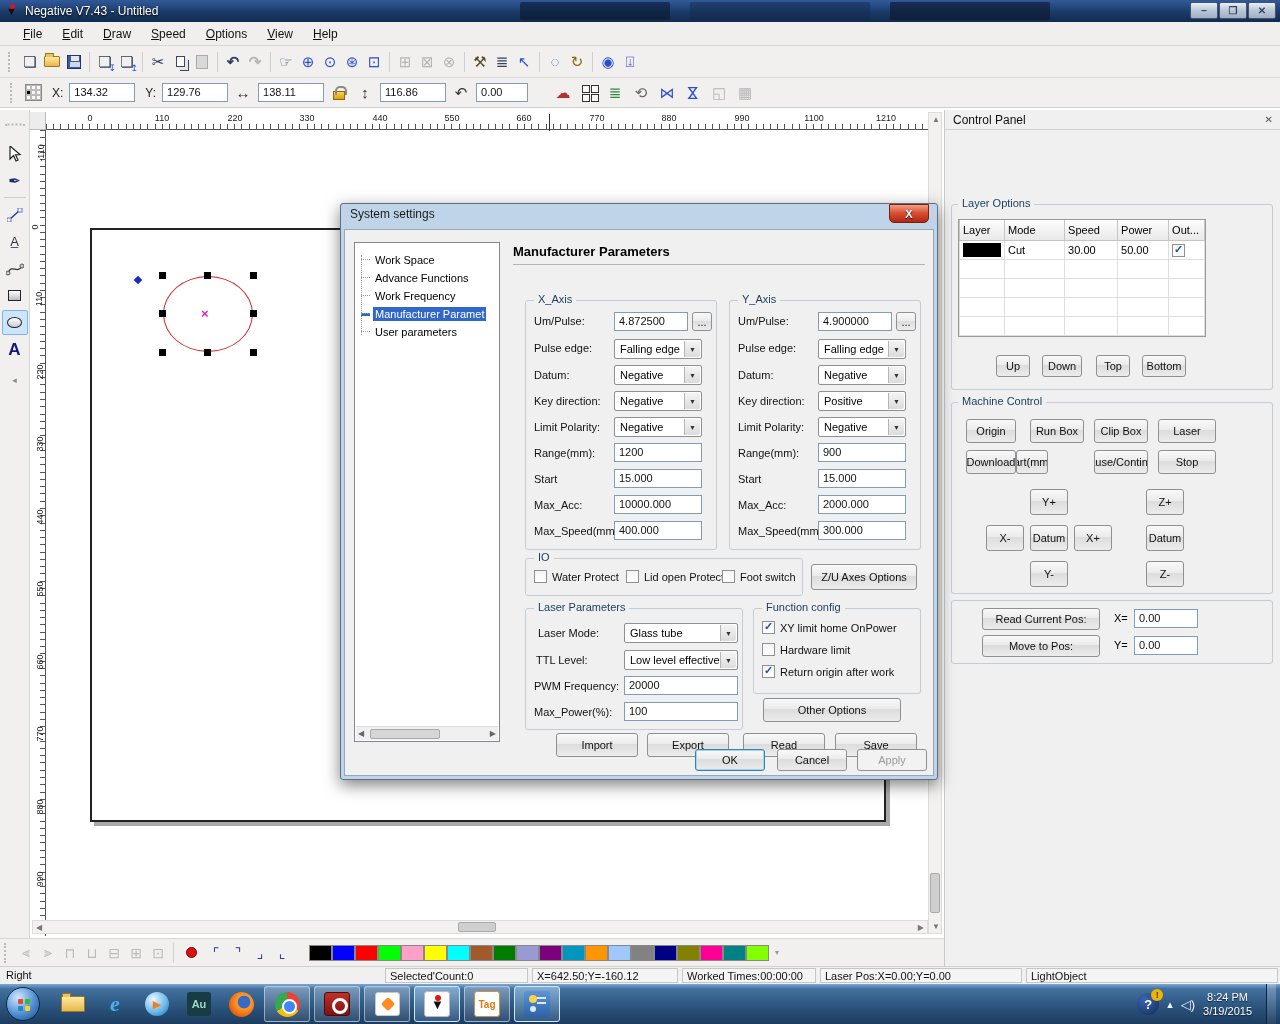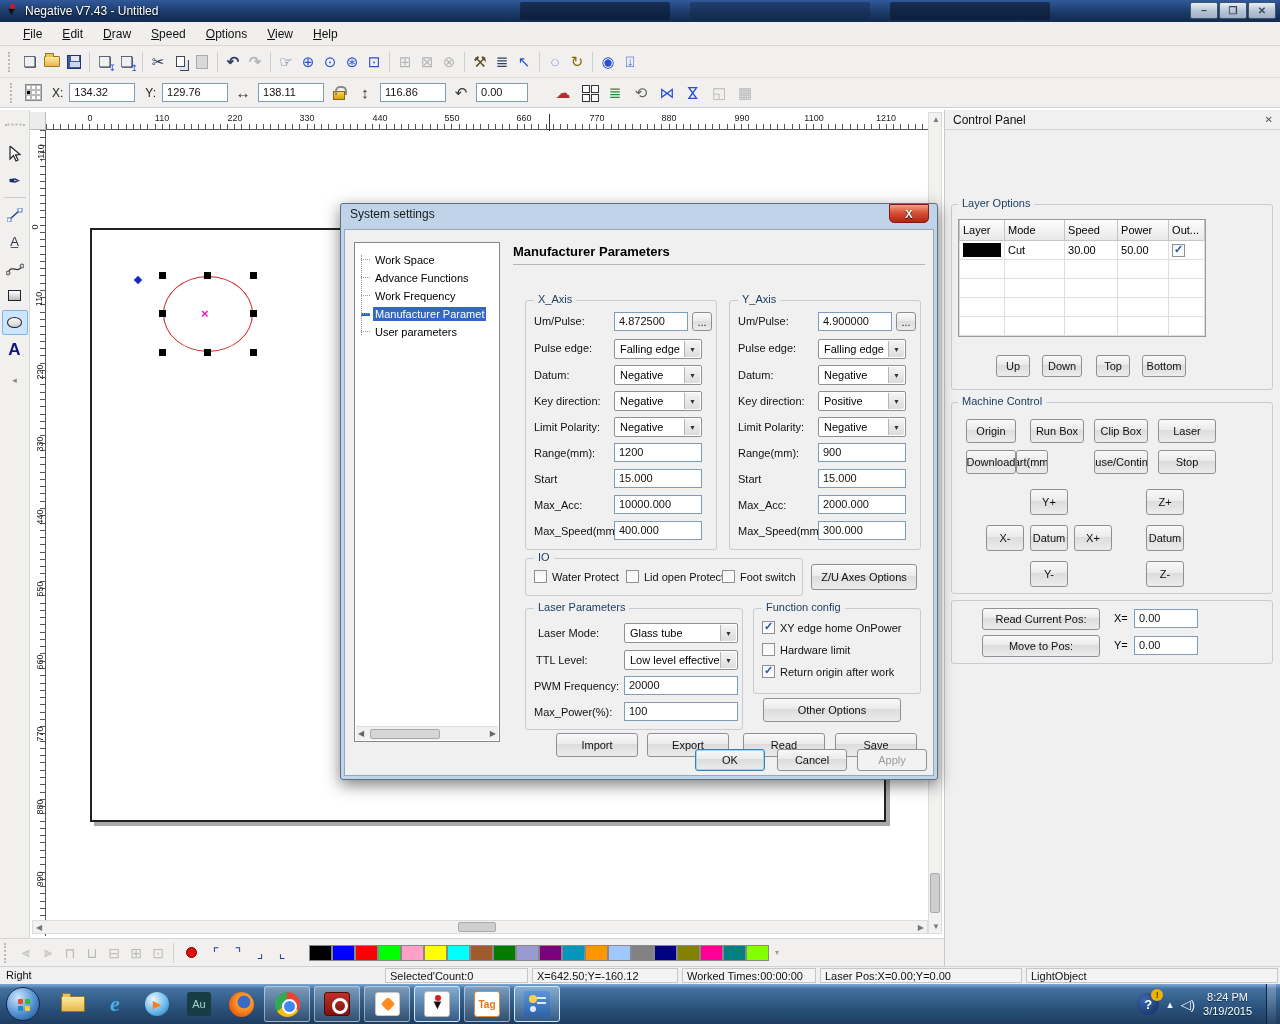--- a/index.html
+++ b/index.html
@@ -116,21 +116,21 @@
 .seg{position:absolute;top:1px;height:15px;border:1px solid #c6c6c6;background:#f4f4f4;padding:1px 4px;white-space:nowrap;overflow:hidden}
 
 #taskbar{left:0;top:984px;width:1280px;height:40px;background:linear-gradient(#7fa8d4,#43719f 12%,#2c557f 55%,#1d3c5f);display:flex;align-items:center}
 .orb{width:34px;height:34px;border-radius:50%;background:radial-gradient(circle at 35% 30%,#cfe8ff,#4f8ed0 55%,#1c4a86);border:1px solid #10294a;margin:0 12px 0 6px;position:relative}
 .orb::after{content:"";position:absolute;left:11px;top:11px;width:5px;height:5px;background:#e43;box-shadow:7px 0 0 #3b3,0 7px 0 #28c,7px 7px 0 #fc3;border-radius:1px}
 .tk{width:42px;height:36px;display:flex;align-items:center;justify-content:center}
 .tkbox{width:46px;height:36px;border:1px solid rgba(255,255,255,.45);border-radius:3px;background:linear-gradient(rgba(255,255,255,.28),rgba(255,255,255,.08));margin:0 2px;display:flex;align-items:center;justify-content:center}
 .tkbox.pressed{background:linear-gradient(rgba(190,225,255,.5),rgba(120,170,220,.25));border-color:#cfe6ff}
 .tb-ie{font-size:22px;font-weight:bold;font-style:italic;color:#49b0ea;font-family:"Liberation Serif",serif}
 .tb-wmp{width:24px;height:24px;border-radius:50%;background:radial-gradient(circle at 35% 30%,#eaf6ff,#63b5e8 60%,#1565ad);display:flex;align-items:center;justify-content:center;color:#f08020;font-size:11px}
-.tb-au{width:24px;height:24px;background:#173c44;border-radius:3px;color:#9fd8c8;font-size:11px;font-weight:normal;display:flex;align-items:center;justify-content:center}
+.tb-au{width:24px;height:24px;background:#173c44;border-radius:3px;color:#9fd8c8;font-size:11px;font-weight:bold;display:flex;align-items:center;justify-content:center}
 .tb-ff{width:25px;height:25px;border-radius:50%;background:radial-gradient(circle at 60% 40%,#3a6ac8 0 28%,#ff9a28 32%,#e4590e 75%);}
 .tb-chrome{width:25px;height:25px;border-radius:50%;background:conic-gradient(#ea4335 0 33%,#fbbc05 0 66%,#34a853 0 100%);position:relative}
 .tb-chrome::after{content:"";position:absolute;left:7px;top:7px;width:11px;height:11px;border-radius:50%;background:#4285f4;border:2px solid #fff}
 .tb-cam{width:26px;height:24px;background:linear-gradient(#c03028,#801210);border:1px solid #500a08;border-radius:3px;position:relative}
 .tb-cam::after{content:"";position:absolute;left:7px;top:5px;width:10px;height:10px;border:3px solid #fff;border-radius:50%}
 .tb-photos{width:25px;height:24px;background:#fdfdfd;border:1px solid #c8c8c8;border-radius:3px;position:relative}
 .tb-photos::after{content:"";position:absolute;left:7px;top:6px;width:10px;height:10px;background:#ff8c20;transform:rotate(45deg);border-radius:2px}
 .tb-lc{width:26px;height:26px;background:#fdfdfd;border:1px solid #bbb;border-radius:3px;position:relative}
 .tb-lc .v{position:absolute;left:6px;top:6px;font-size:13px;color:#111;line-height:13px}
 .tb-lc .dot{position:absolute;left:10px;top:3px;width:6px;height:6px;border-radius:50%;background:#e01818}
@@ -632,21 +632,21 @@
         <div class="frow" style="left:8px;top:97px">
             <span>Max_Power(%):</span>
           </div>
         <div class="field" style="position:absolute;left:98px;top:93px;width:114px">100</div>
       </div>
 
       <div class="grp" style="left:408px;top:378px;width:168px;height:86px">
         <span class="glabel">Function config</span>
         <div class="frow" style="left:8px;top:12px">
             <span class="cb on"></span>
-            <span>XY edge home OnPower</span>
+            <span>XY limit home OnPower</span>
           </div>
         <div class="frow" style="left:8px;top:34px">
             <span class="cb"></span>
             <span>Hardware limit</span>
           </div>
         <div class="frow" style="left:8px;top:56px">
             <span class="cb on"></span>
             <span>Return origin after work</span>
           </div>
       </div>

